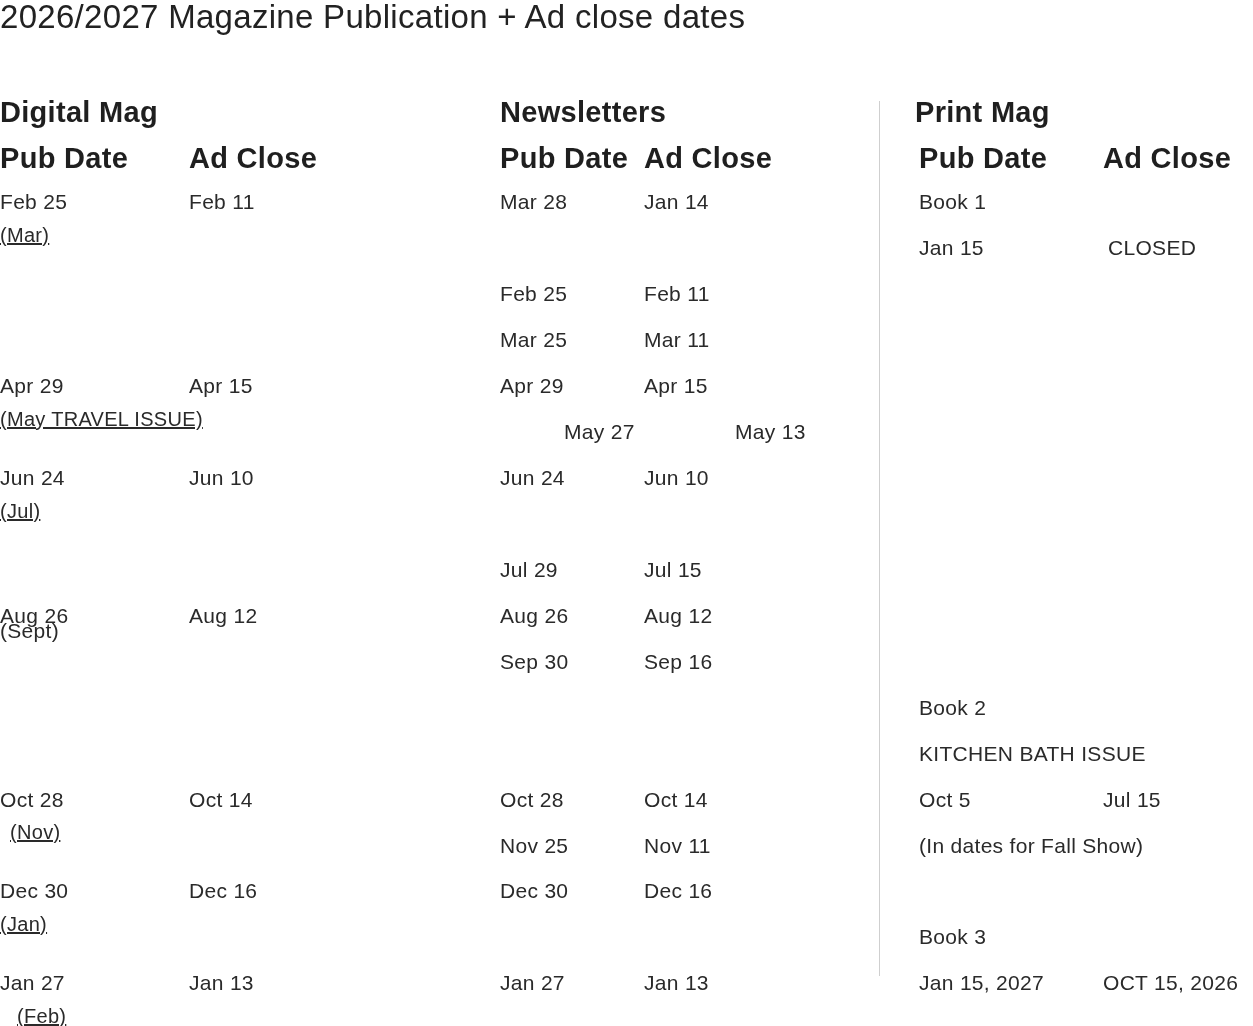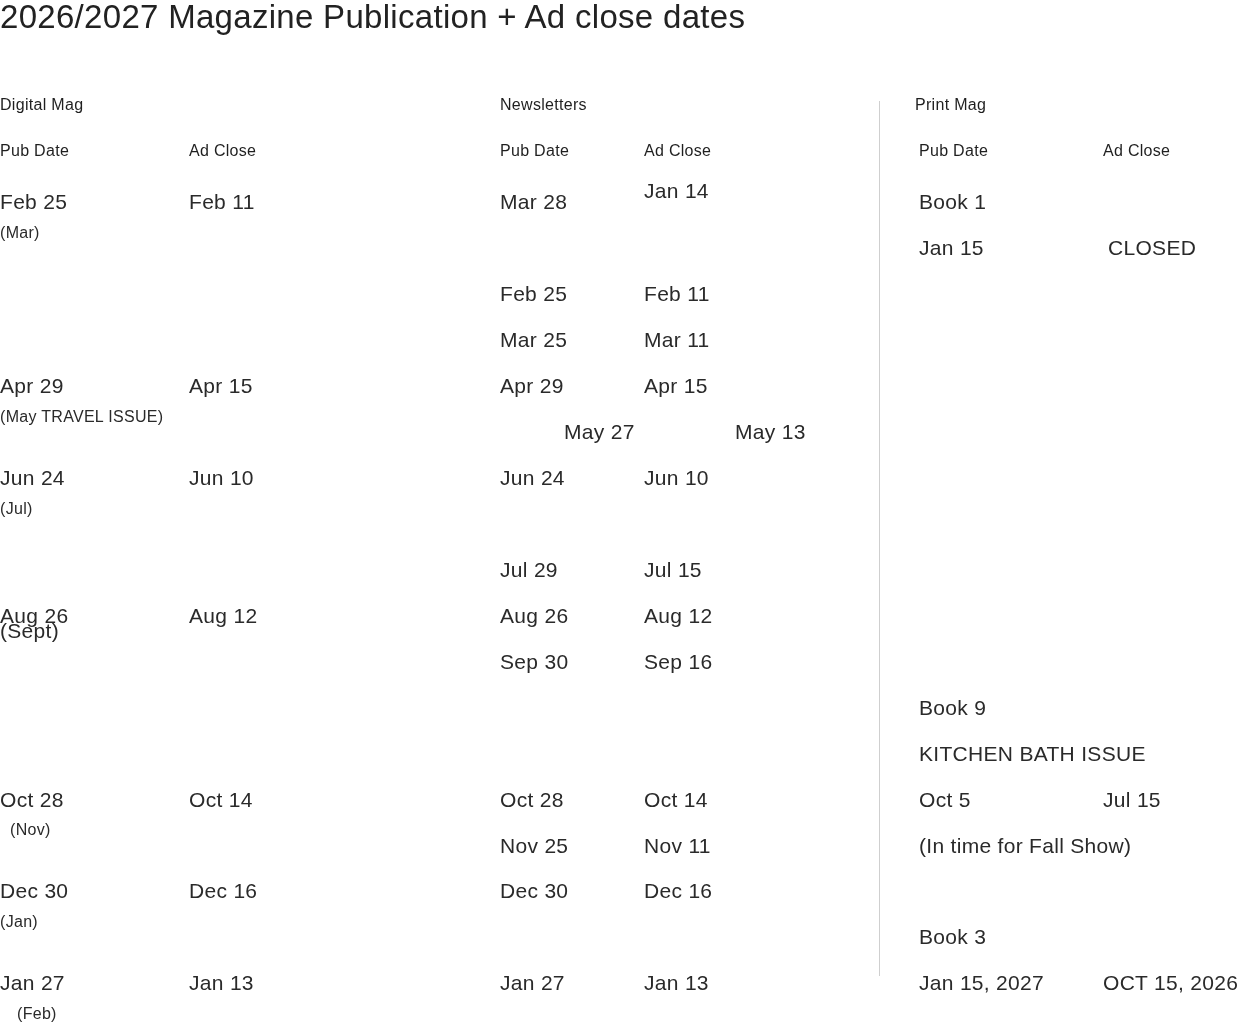--- a/index.html
+++ b/index.html
@@ -7,22 +7,22 @@
       width: 1253px; height: 1026px; position: relative; overflow: hidden;
       font-family: "Liberation Sans", "DejaVu Sans", sans-serif;
       color: #2a2a2a;
     }
     .title {
       position: absolute; left: 0; top: -2px;
       font-size: 33px; font-weight: normal; color: #222; white-space: nowrap;
       letter-spacing: 0.3px;
     }
     .t { position: absolute; white-space: nowrap; font-size: 21px; color: #2a2a2a; letter-spacing: 0.3px; }
-    .h { font-weight: normal; font-size: 16px; color: #1f1f1f; }
-    .note { font-size: 16px; }
+    .h { font-weight: bold; font-size: 29px; color: #1f1f1f; }
+    .note { font-size: 20px; text-decoration: underline; }
     .divider {
       position: absolute; left: 879px; top: 101px; width: 1px; height: 875px;
       background: #cfcfcf;
     }
   </style>
 </head>
 <body>
 
 <div class="title">2026/2027 Magazine Publication + Ad close dates</div>
 
@@ -59,21 +59,21 @@
   <div class="t note" style="left:17px;top:1005px">(Feb)</div>
   <div class="t" style="left:189px;top:971px">Jan 13</div>
 </div>
 
 <div>
   <div class="t h" style="left:500px;top:96px">Newsletters</div>
   <div class="t h" style="left:500px;top:142px">Pub Date</div>
   <div class="t h" style="left:644px;top:142px">Ad Close</div>
 
   <div class="t" style="left:500px;top:190px">Mar 28</div>
-  <div class="t" style="left:644px;top:179px">Jan 14</div>
+  <div class="t" style="left:644px;top:190px">Jan 14</div>
 
   <div class="t" style="left:500px;top:282px">Feb 25</div>
   <div class="t" style="left:644px;top:282px">Feb 11</div>
 
   <div class="t" style="left:500px;top:328px">Mar 25</div>
   <div class="t" style="left:644px;top:328px">Mar 11</div>
 
   <div class="t" style="left:500px;top:374px">Apr 29</div>
   <div class="t" style="left:644px;top:374px">Apr 15</div>
 
@@ -109,22 +109,22 @@
 
 <div>
   <div class="t h" style="left:915px;top:96px">Print Mag</div>
   <div class="t h" style="left:919px;top:142px">Pub Date</div>
   <div class="t h" style="left:1103px;top:142px">Ad Close</div>
 
   <div class="t" style="left:919px;top:190px">Book 1</div>
   <div class="t" style="left:919px;top:236px">Jan 15</div>
   <div class="t" style="left:1108px;top:236px">CLOSED</div>
 
-  <div class="t" style="left:919px;top:696px">Book 9</div>
+  <div class="t" style="left:919px;top:696px">Book 2</div>
   <div class="t" style="left:919px;top:742px">KITCHEN BATH ISSUE</div>
   <div class="t" style="left:919px;top:788px">Oct 5</div>
   <div class="t" style="left:1103px;top:788px">Jul 15</div>
-  <div class="t" style="left:919px;top:834px">(In time for Fall Show)</div>
+  <div class="t" style="left:919px;top:834px">(In dates for Fall Show)</div>
 
   <div class="t" style="left:919px;top:925px">Book 3</div>
   <div class="t" style="left:919px;top:971px">Jan 15, 2027</div>
   <div class="t" style="left:1103px;top:971px">OCT 15, 2026</div>
 </div>
 
 </body></html>

